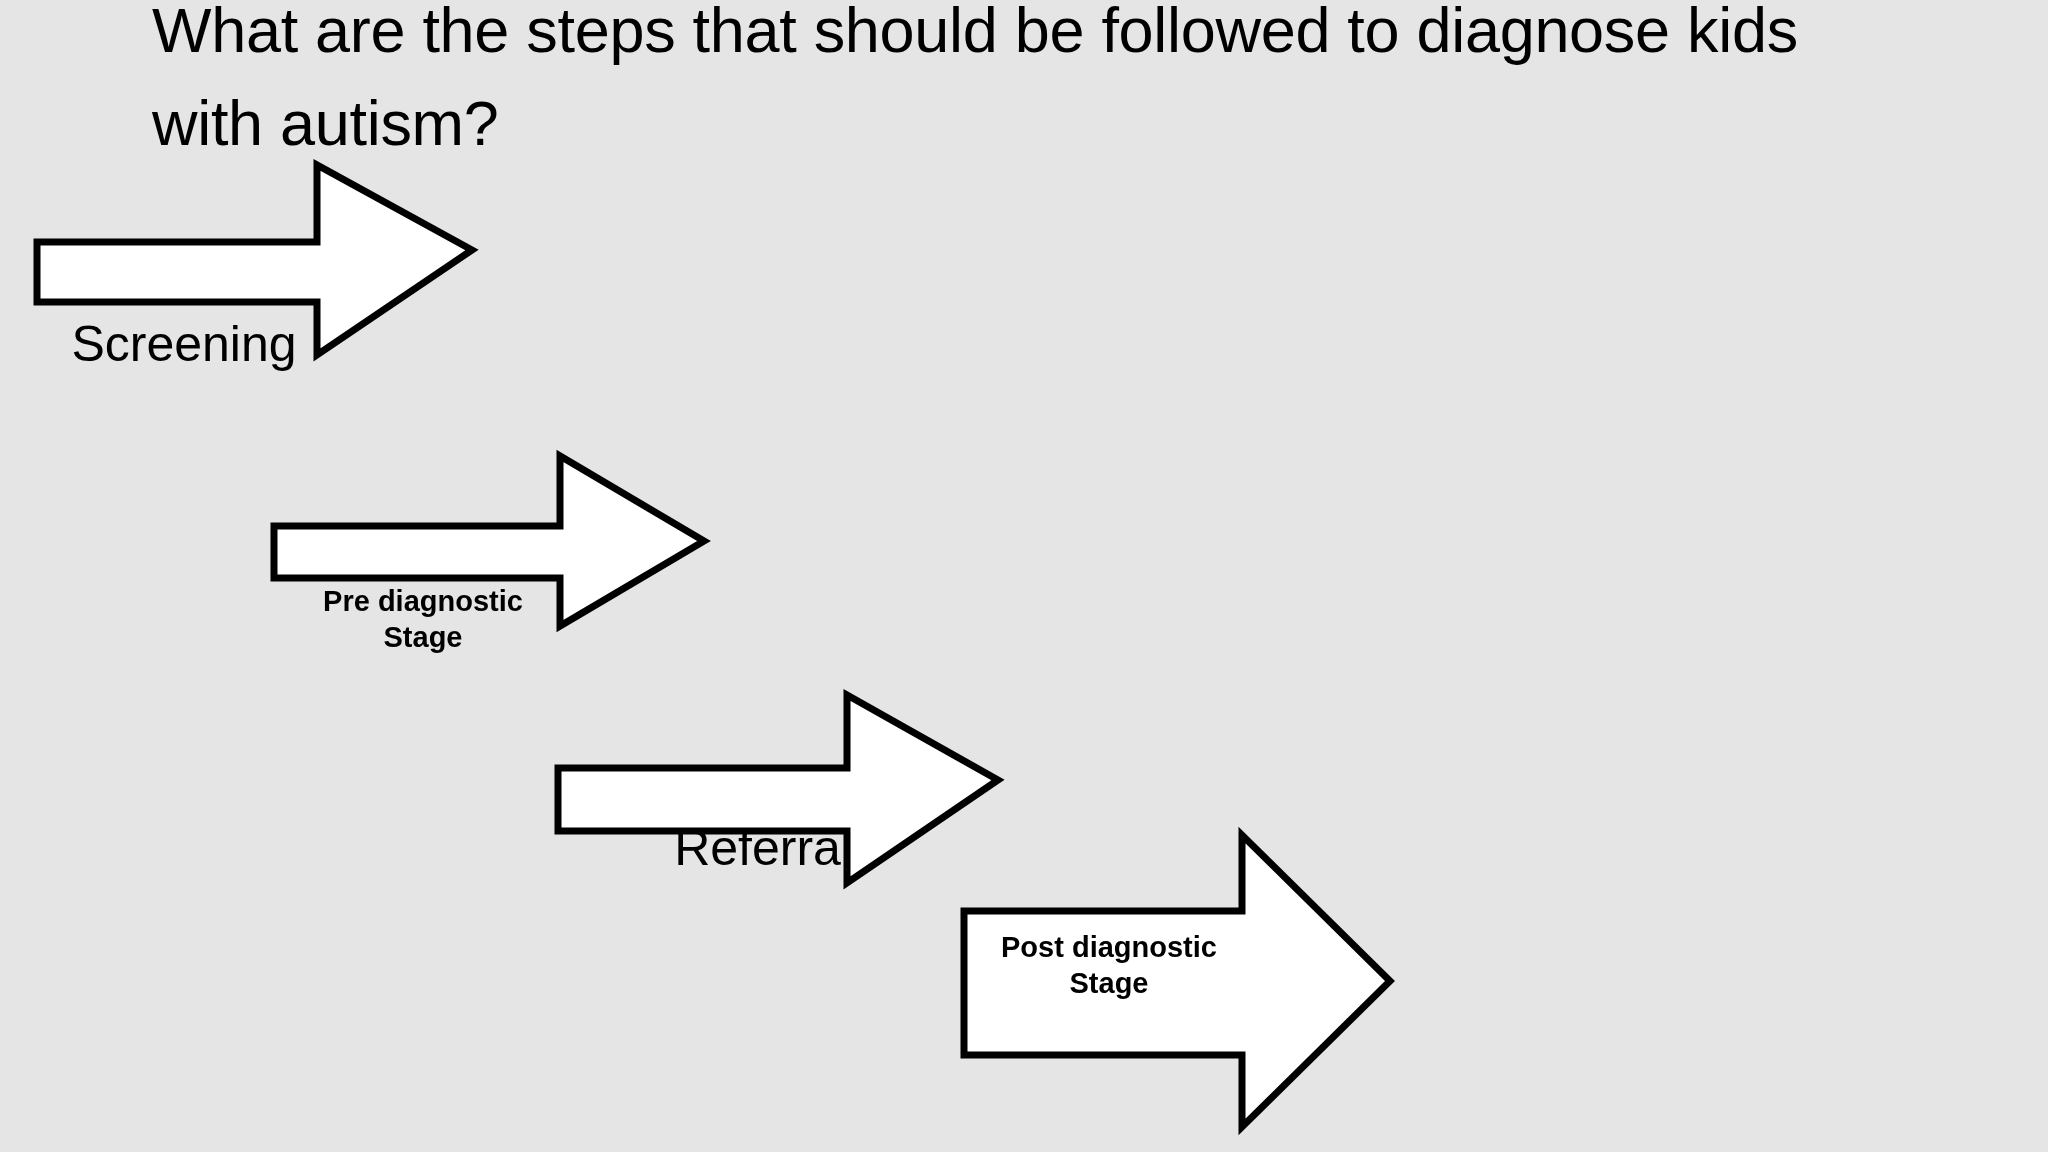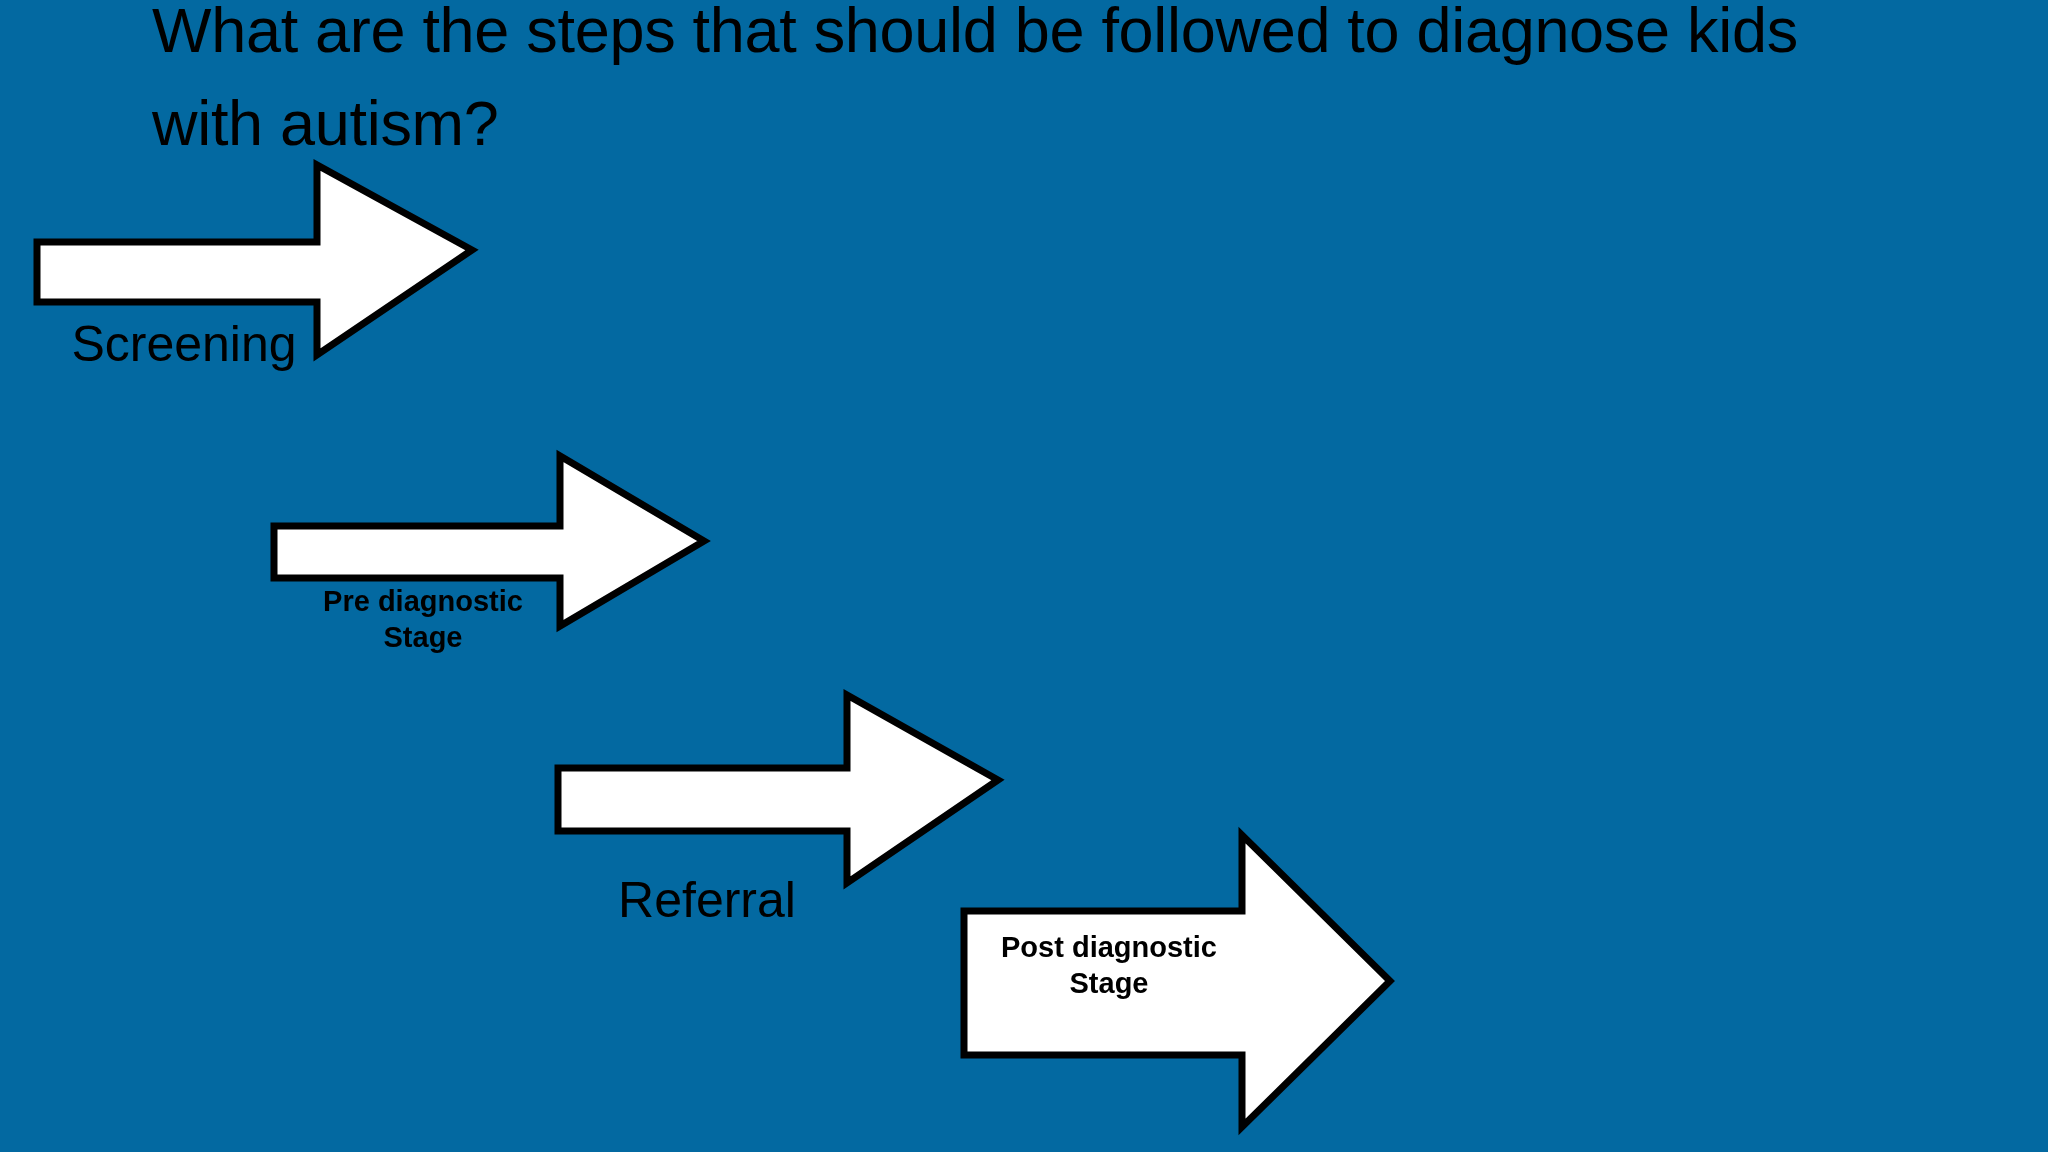--- a/index.html
+++ b/index.html
@@ -4,21 +4,21 @@
 <style>
   html, body {
     margin: 0;
     padding: 0;
     background: #ffffff;
   }
   #slide {
     position: relative;
     width: 2048px;
     height: 1152px;
-    background: #0369a1;
+    background: #e5e5e5;
     overflow: hidden;
     font-family: "Liberation Sans", sans-serif;
   }
   #slide-title {
     position: absolute;
     left: 152px;
     top: -16px;
     width: 1680px;
     font-size: 63px;
     line-height: 93px;
@@ -51,21 +51,21 @@
     font-size: 29px;
   }
   
   #arrow-1 { left: 20px; top: 150px; }
   #arrow-1-label { left: 44px; top: 280px; width: 280px; }
   
   #arrow-2 { left: 256px; top: 444px; }
   #arrow-2-label { left: 278px; top: 550px; width: 290px; }
   
   #arrow-3 { left: 540px; top: 693px; }
-  #arrow-3-label { left: 562px; top: 836px; width: 290px; }
+  #arrow-3-label { left: 562px; top: 784px; width: 290px; text-align: right; }
   
   #arrow-4 { left: 946px; top: 819px; }
   #arrow-4-label { left: 968px; top: 896px; width: 282px; }
 </style>
 </head>
 <body>
 
 <div id="slide">
 
   <div id="slide-title">What are the steps that should be followed to diagnose kids with autism?</div>

